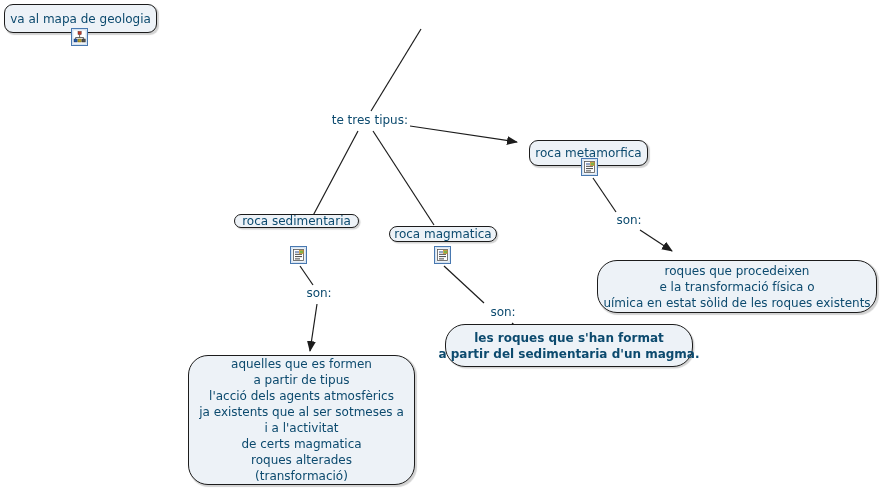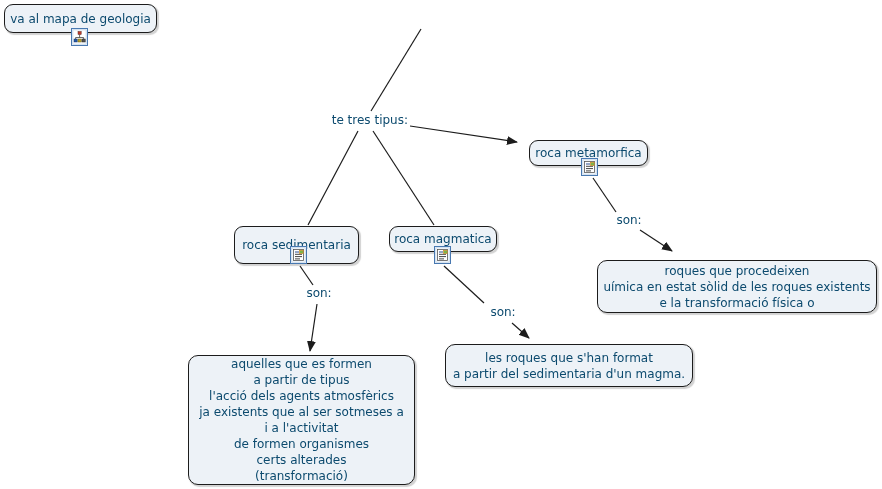--- a/index.html
+++ b/index.html
@@ -20,21 +20,21 @@
     display:flex;align-items:center;justify-content:center;
     font-size:12px;
     box-shadow:1.5px 1.5px 1px rgba(0,0,0,0.18);
     box-sizing:border-box;
     text-align:center;
   }
   .desc{
     position:absolute;z-index:2;
     background:#edf2f7;
     border:1px solid #1c1c1c;
-    border-radius:10px;
+    border-radius:20px;
     display:flex;flex-direction:column;align-items:center;justify-content:center;
     font-size:12px;line-height:16px;
     box-shadow:1.5px 1.5px 1px rgba(0,0,0,0.18);
     box-sizing:border-box;
     text-align:center;
   }
   .desc span{white-space:nowrap;}
   .link-label{
     position:absolute;z-index:3;
     font-size:12px;
@@ -47,29 +47,29 @@
     width:17px;height:18px;
     cursor:pointer;
   }
   
   #node-geologia{left:4px;top:4px;width:153px;height:29px;}
   #icon-geologia{left:71px;top:28px;}
   #node-tipus{left:373px;top:3px;width:111px;height:25px;}
   #label-te-tres-tipus{left:322px;top:113px;width:84px;text-align:right;}
   #node-metamorfica{left:529px;top:140px;width:119px;height:26px;}
   #icon-metamorfica{left:581px;top:158px;}
-  #node-sedimentaria{left:234px;top:226px;width:125px;height:38px;}
+  #node-sedimentaria{left:234px;top:214px;width:125px;height:14px;}
   #icon-sedimentaria{left:290px;top:246px;}
-  #node-magmatica{left:389px;top:226px;width:108px;height:26px;}
+  #node-magmatica{left:389px;top:226px;width:108px;height:16px;}
   #icon-magmatica{left:434px;top:246px;}
   #label-son-sed{left:300px;top:286px;width:34px;}
   #label-son-mag{left:484px;top:305px;width:34px;}
   #label-son-met{left:610px;top:213px;width:34px;}
   #desc-sedimentaria{left:188px;top:355px;width:227px;height:130px;}
-  #desc-magmatica{left:445px;top:344px;width:248px;height:43px;}
+  #desc-magmatica{left:445px;top:324px;width:248px;height:43px;font-weight:bold;}
   #desc-metamorfica{left:597px;top:260px;width:280px;height:53px;}
 </style>
 </head>
 <body>
 
 <div id="canvas">
 
   <svg id="wires" width="882" height="489">
     <defs>
       <marker id="arrow" markerUnits="userSpaceOnUse" markerWidth="12" markerHeight="10" refX="10" refY="4.5" orient="auto">
@@ -160,29 +160,29 @@
   </svg>
 
   <div class="link-label" id="label-son-mag">son:</div>
 
   <div class="desc" id="desc-sedimentaria">
     <span>aquelles que es formen</span>
     <span>a partir de tipus</span>
     <span>l'acció dels agents atmosfèrics</span>
     <span>ja existents que al ser sotmeses a</span>
     <span>i a l'activitat</span>
-    <span>de formen organismes</span>
-    <span>certs alterades</span>
+    <span>de certs magmatica</span>
+    <span>roques alterades</span>
     <span>(transformació)</span>
   </div>
 
   <div class="desc" id="desc-magmatica">
     <span>les roques que s'han format</span>
     <span>a partir del sedimentaria d'un magma.</span>
   </div>
 
   <div class="desc" id="desc-metamorfica">
     <span>roques que procedeixen</span>
+    <span>e la transformació física o</span>
     <span>uímica en estat sòlid de les roques existents</span>
-    <span>e la transformació física o</span>
   </div>
 
 </div>
 
 </body></html>

